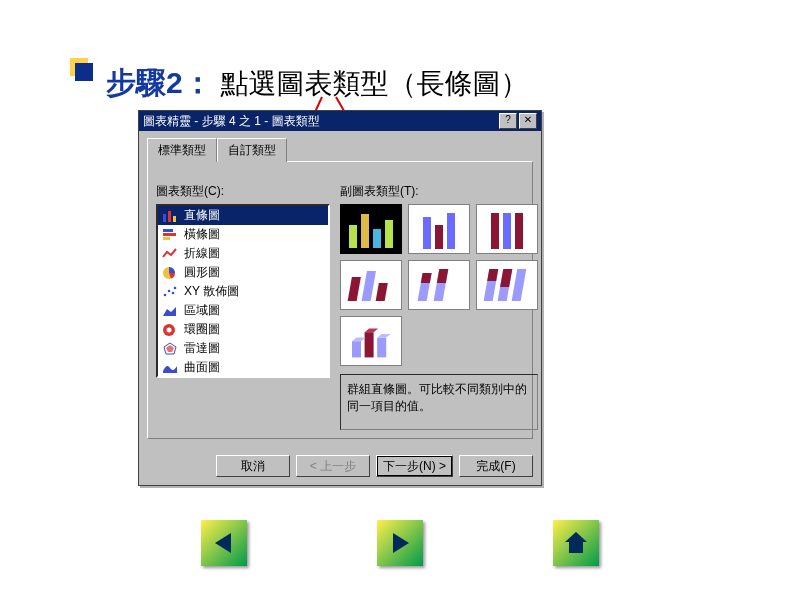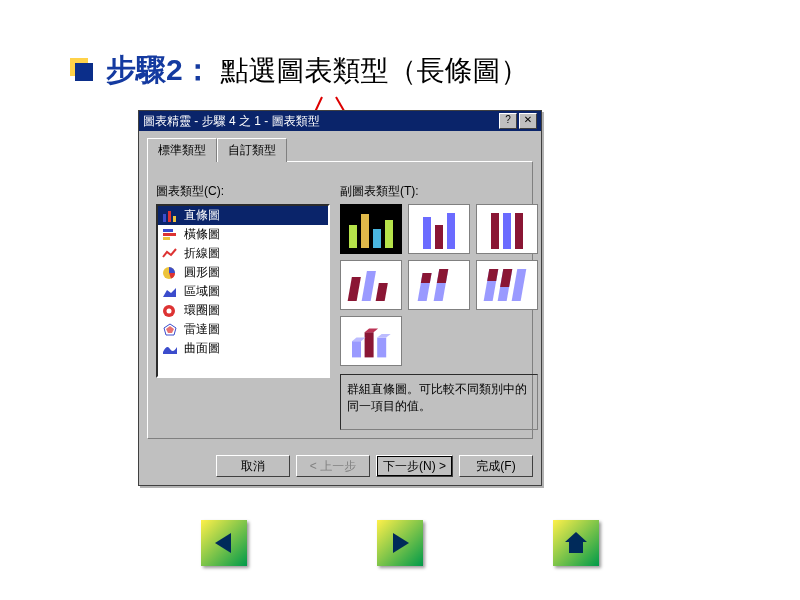--- a/index.html
+++ b/index.html
@@ -24,21 +24,21 @@
     position: absolute;
     left: 5px;
     top: 5px;
     width: 18px;
     height: 18px;
     background: #0b2e8a;
   }
   .title {
     position: absolute;
     left: 106px;
-    top: 50px;
+    top: 63px;
     font-size: 28px;
   }
   .title .step {
     color: #143aa0;
     font-weight: 600;
     font-size: 30px;
   }
   .dialog {
     position: absolute;
     left: 138px;
@@ -240,20 +240,31 @@
                   <circle cx="7" cy="7" r="6" fill="#ecc33b"></circle>
                   <path d="M7 7 L7 1 A6 6 0 0 1 13 7 Z" fill="#3b4ccc"></path>
                   <path d="M7 7 L13 7 A6 6 0 0 1 9 12.5 Z" fill="#d33"></path>
                 </svg>
             </span>
             <span>圓形圖</span>
           </div>
           <div class="item">
             <span class="ico">
               <svg viewBox="0 0 16 14">
+                  <circle cx="3" cy="10" r="1.3" fill="#3b4ccc"></circle>
+                  <circle cx="7" cy="6" r="1.3" fill="#3b4ccc"></circle>
+                  <circle cx="11" cy="8" r="1.3" fill="#3b4ccc"></circle>
+                  <circle cx="13" cy="3" r="1.3" fill="#3b4ccc"></circle>
+                </svg>
+            </span>
+            <span>XY 散佈圖</span>
+          </div>
+          <div class="item">
+            <span class="ico">
+              <svg viewBox="0 0 16 14">
                   <polygon points="1,12 5,5 9,8 14,3 14,12" fill="#3b4ccc"></polygon>
                 </svg>
             </span>
             <span>區域圖</span>
           </div>
           <div class="item">
             <span class="ico">
               <svg viewBox="0 0 16 14">
                   <circle cx="7" cy="7" r="6" fill="#d33"></circle>
                   <circle cx="7" cy="7" r="2.5" fill="#fff"></circle>

